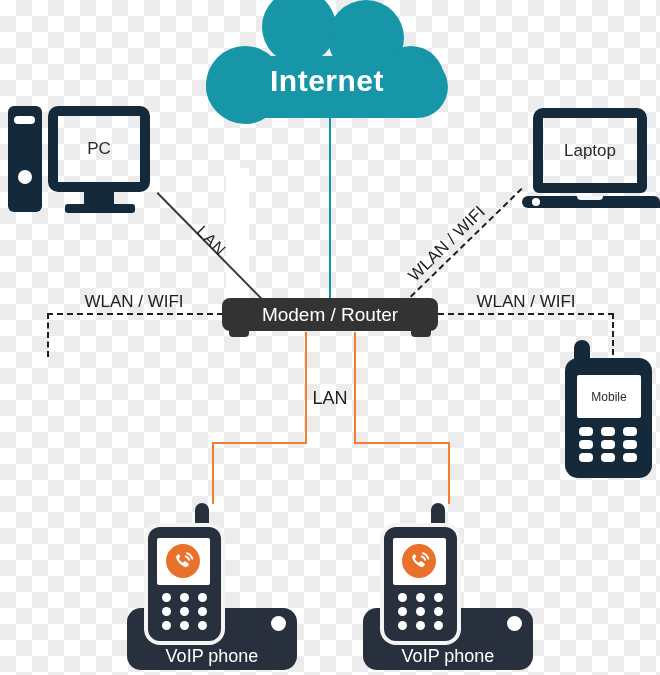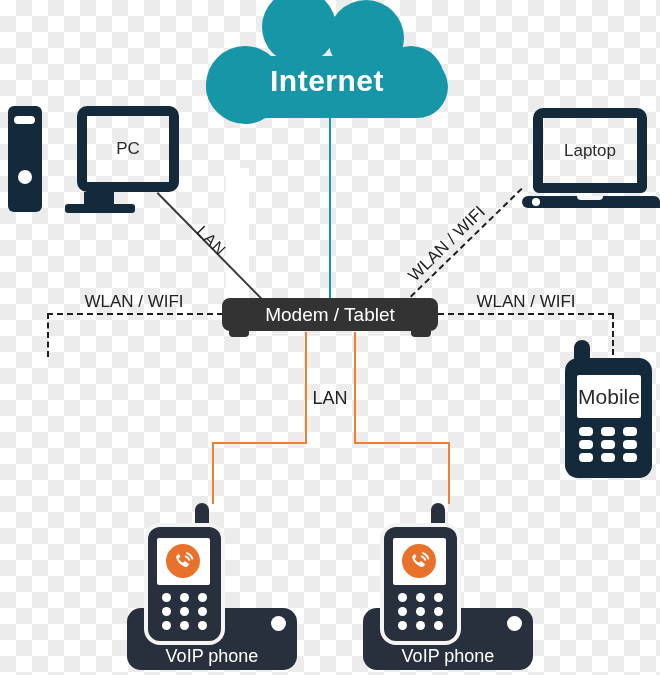--- a/index.html
+++ b/index.html
@@ -84,51 +84,51 @@
     <div class="puff" style="left:378px;top:46px;width:66px;height:66px;"></div>
     <div class="cloud-base" style="left:206px;top:56px;width:242px;height:62px;"></div>
     <div class="cloud-label" style="left:206px;top:64px;width:242px;">Internet</div>
   </div>
 
   <div>
     <div class="abs navy" style="left:8px;top:106px;width:34px;height:106px;border-radius:6px;">
       <div class="abs" style="left:6px;top:10px;width:21px;height:8px;background:#fff;border-radius:4px;"></div>
       <div class="abs" style="left:10px;top:64px;width:14px;height:14px;background:#fff;border-radius:50%;"></div>
     </div>
-    <div class="frame" style="left:48px;top:106px;width:102px;height:86px;border:10px solid #14293a;border-radius:10px;margin-left:29px;">
+    <div class="frame" style="left:48px;top:106px;width:102px;height:86px;border:10px solid #14293a;border-radius:10px;">
       <span class="devtext">PC</span>
     </div>
     <div class="abs navy" style="left:84px;top:192px;width:30px;height:14px;"></div>
     <div class="abs navy" style="left:65px;top:204px;width:70px;height:9px;border-radius:3px;"></div>
   </div>
 
   <div>
     <div class="frame" style="left:533px;top:108px;width:114px;height:85px;border:10px solid #14293a;border-radius:10px 10px 6px 6px;text-align:right;">
       <span class="devtext">Laptop</span>
     </div>
     <div class="abs navy" style="left:522px;top:196px;width:138px;height:12px;border-radius:6px 6px 0 6px;">
       <div class="abs" style="left:10px;top:2px;width:8px;height:8px;background:#fff;border-radius:50%;"></div>
       <div class="abs" style="left:55px;top:0px;width:26px;height:4px;background:#f6f6f6;border-radius:0 0 5px 5px;"></div>
     </div>
   </div>
 
   <div>
     <div class="modem">
-      <span>Modem / Tablet</span>
+      <span>Modem / Router</span>
     </div>
     <div class="modem-foot" style="left:229px;"></div>
     <div class="modem-foot" style="left:411px;"></div>
   </div>
 
 
   <div class="abs" style="left:565px;top:340px;width:95px;height:138px;">
     <div class="abs navy" style="left:9px;top:0px;width:16px;height:28px;border-radius:8px 8px 0 0;"></div>
     <div class="abs navy" style="left:0px;top:18px;width:87px;height:120px;border-radius:13px;">
       <div class="abs" style="left:12px;top:17px;width:64px;height:43px;background:#fff;border-radius:2px;display:flex;align-items:center;justify-content:center;">
-        <span class="devtext" style="font-size:21px;">Mobile</span>
+        <span class="devtext" style="font-size:12px;">Mobile</span>
       </div>
       <div class="keygrid" style="left:14px;top:69px;grid-template-columns:repeat(3,14px);grid-template-rows:repeat(3,9px);column-gap:8px;row-gap:4px;">
         <div class="key"></div>
           <div class="key"></div>
           <div class="key"></div>
         <div class="key"></div>
           <div class="key"></div>
           <div class="key"></div>
         <div class="key"></div>
           <div class="key"></div>

